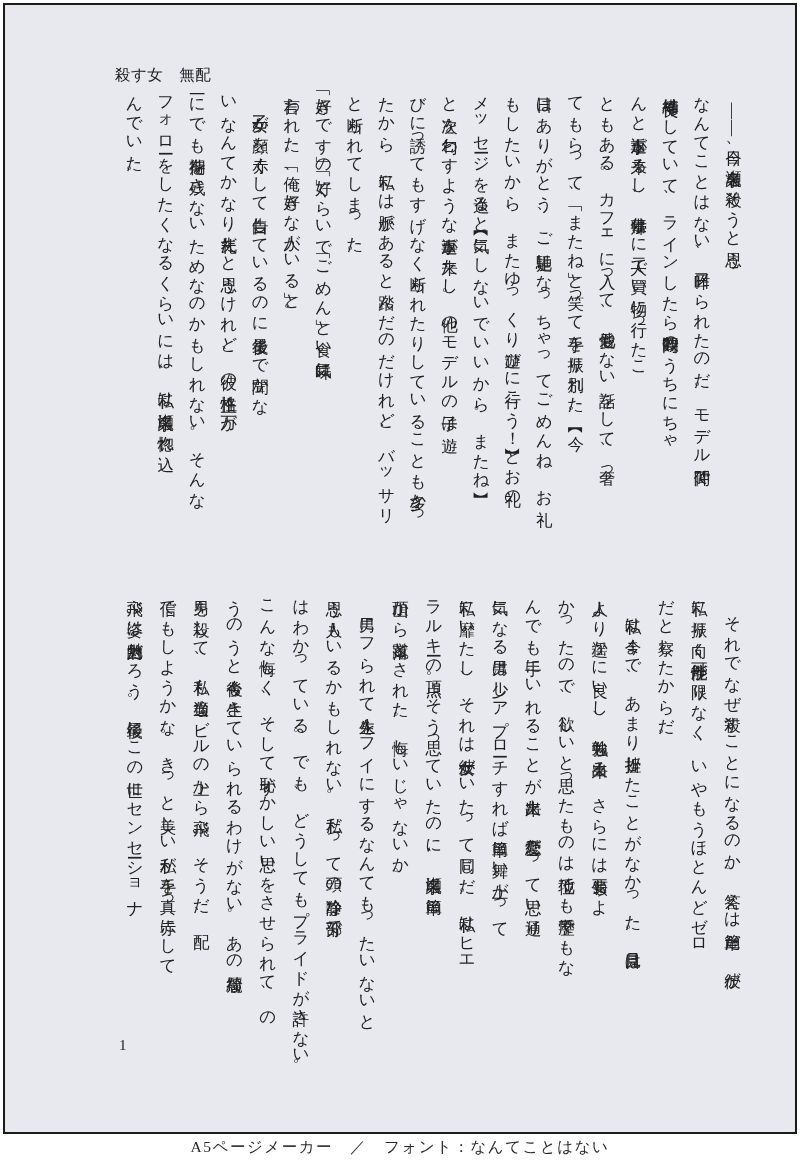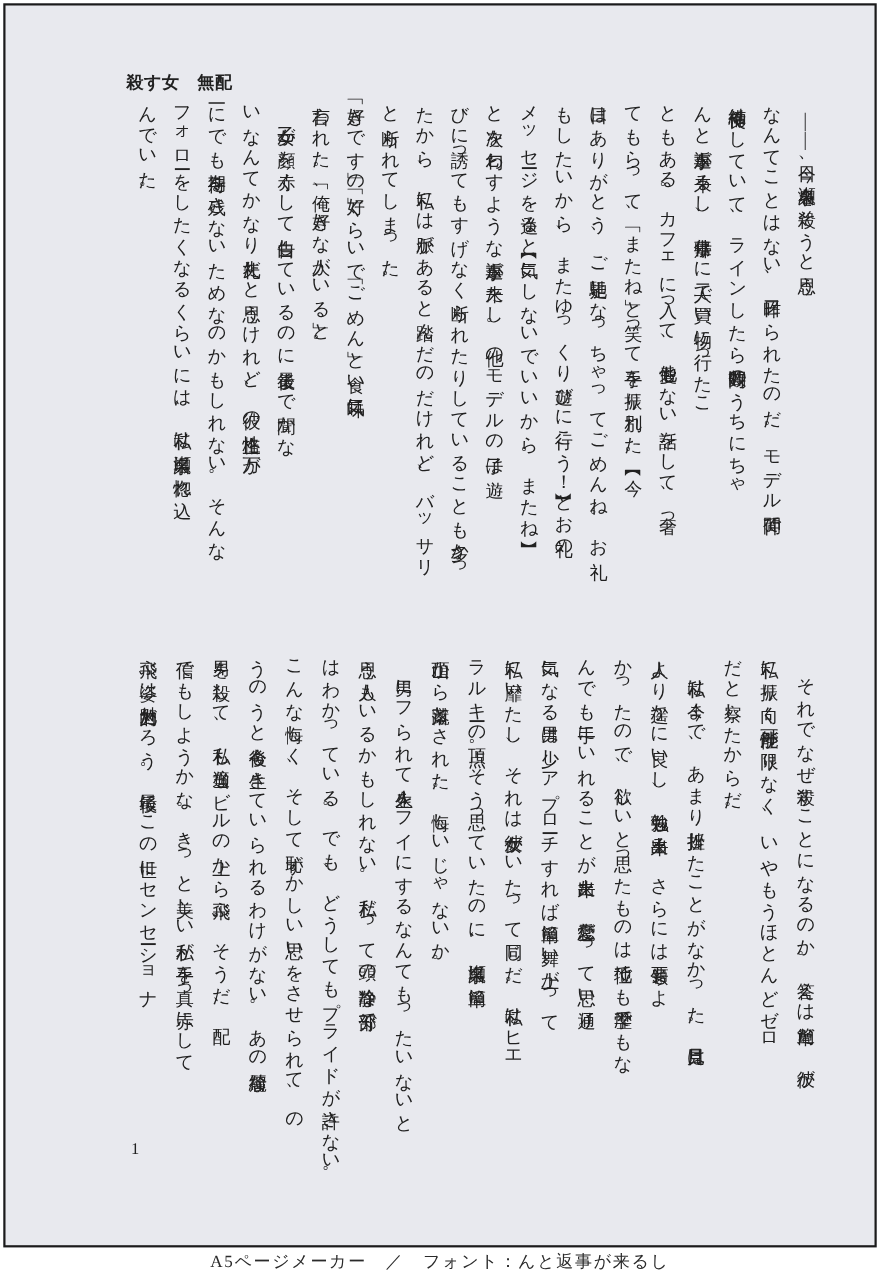--- a/index.html
+++ b/index.html
@@ -17,21 +17,20 @@
   #page{
     position:absolute;left:3px;top:3px;
     width:790px;height:1127px;
     background:var(--page-bg);
     border:2px solid var(--border);
   }
   .running-header{
     position:absolute;left:110px;top:60px;
     font-size:15.5px;letter-spacing:.5px;color:var(--ink);
     white-space:pre;
-    font-weight:bold;
   }
   .vband{
     position:absolute;right:46px;height:437px;
     writing-mode:vertical-rl;text-orientation:mixed;
     font-size:16.5px;letter-spacing:.9px;color:var(--ink);
     white-space:nowrap;
   }
   #band-top{top:80px;}
   #band-bottom{top:583px;}
   #band-top .line{line-height:31.55px;}
@@ -95,13 +94,13 @@
     <div class="line">こんな悔しく、そして恥ずかしい思いをさせられて、の</div>
     <div class="line">うのうと今後も生きていられるわけがない。あの綺麗な</div>
     <div class="line">男を殺して、私も適当なビルの上から飛ぶ。そうだ、配</div>
     <div class="line">信でもしようかな。きっと美しい私が手を真っ赤にして</div>
     <div class="line">飛ぶ姿は魅力的だろう。最後にこの世にセンセーショナ</div>
   </div>
 
   <div class="page-number">1</div>
 </div>
 
-<div class="footer-caption">A5ページメーカー　／　フォント：んと返事が来るし</div>
+<div class="footer-caption">A5ページメーカー　／　フォント：なんてことはない</div>
 
 </body></html>

